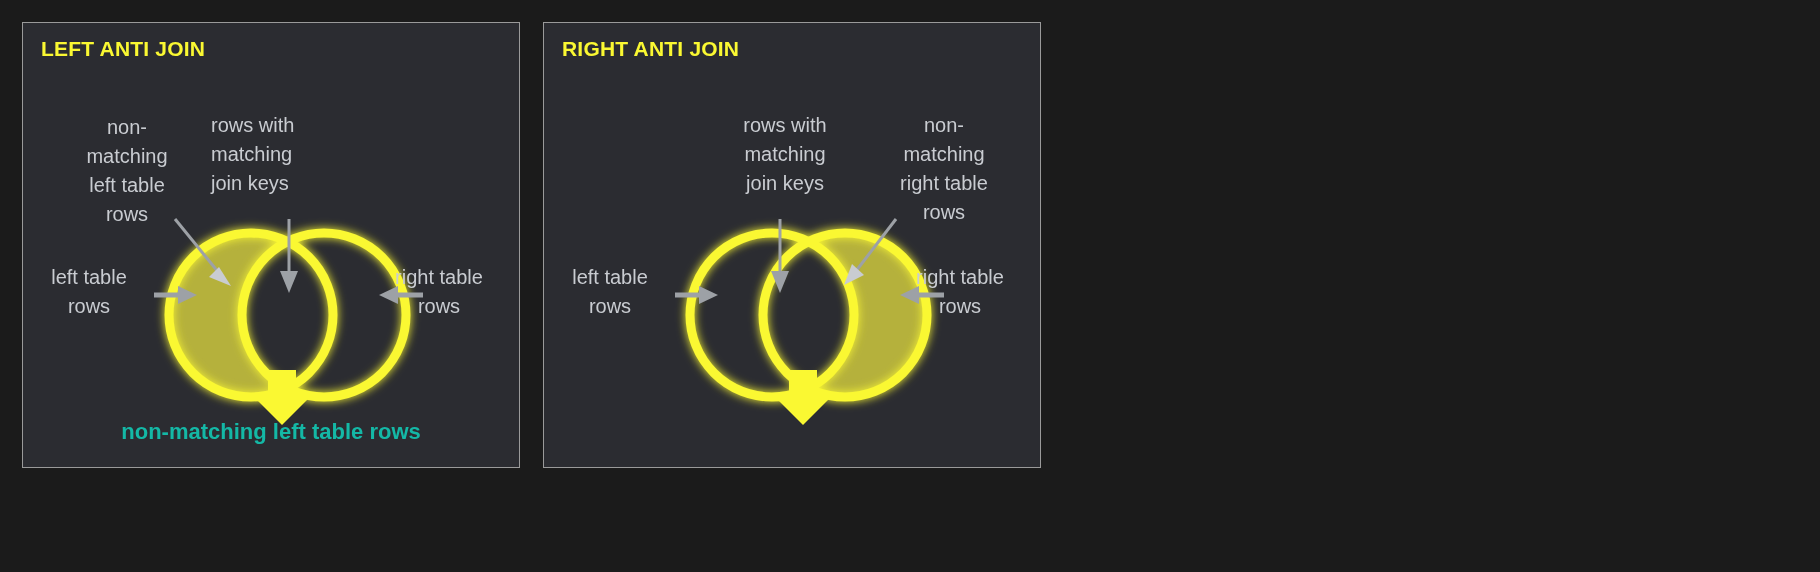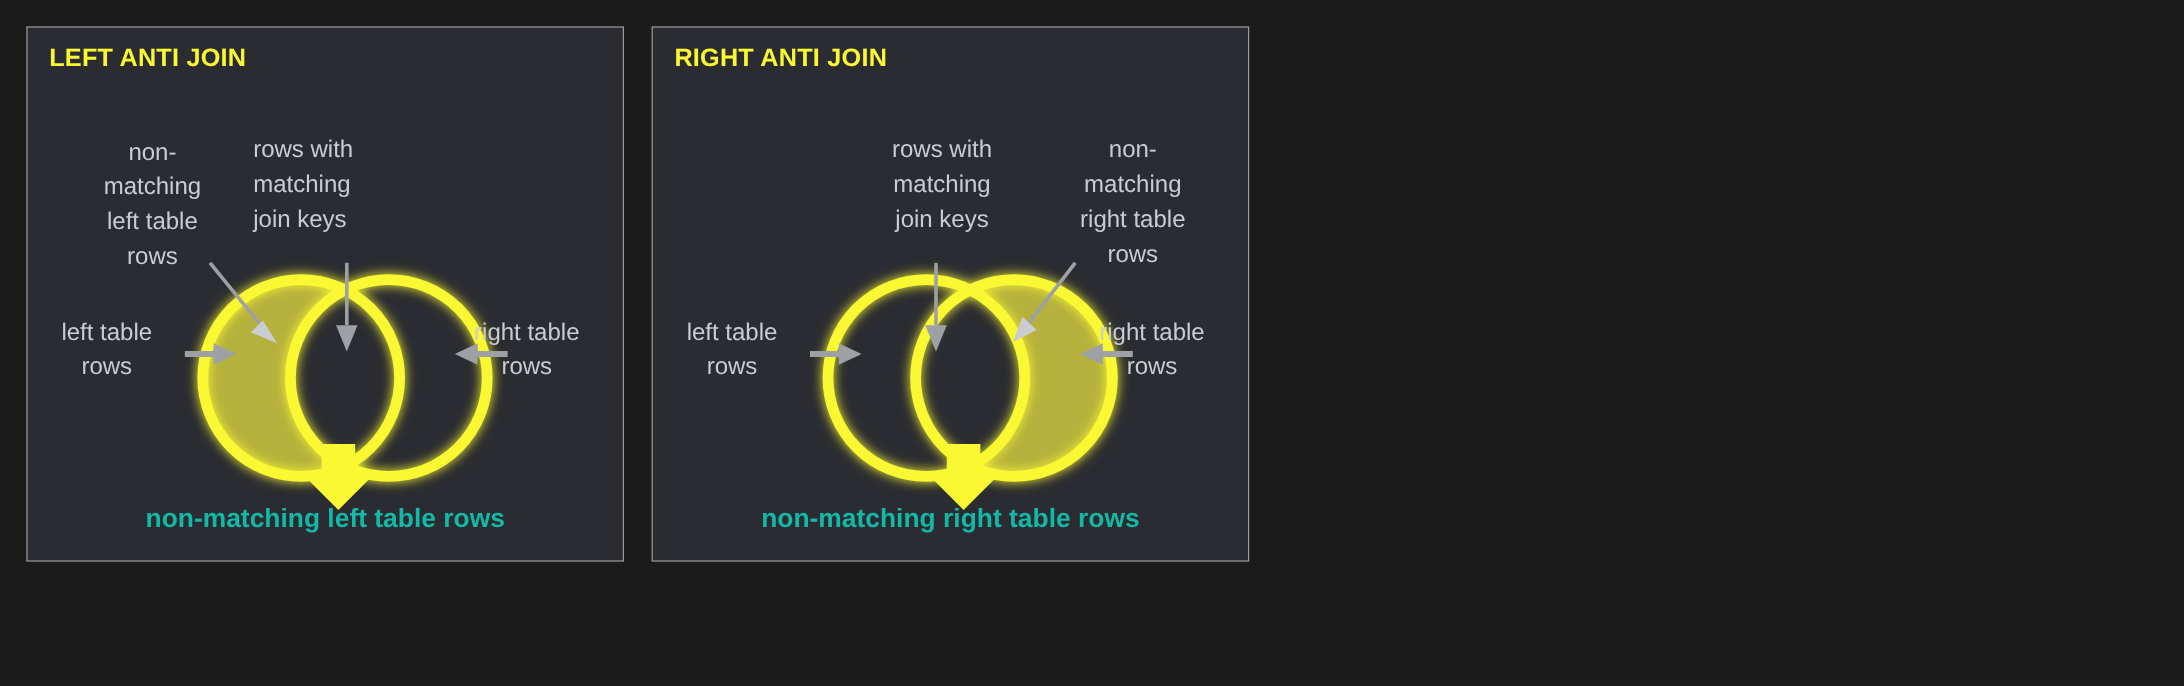--- a/index.html
+++ b/index.html
@@ -205,16 +205,15 @@
 right table
 rows</div>
 
       <div class="note center" style="left:2px;top:240px;width:128px;">left table
 rows</div>
 
       <div class="note center" style="left:346px;top:240px;width:140px;">right table
 rows</div>
     </div>
 
-    <div class="caption">non-matching right table rows</div>
   </div>
 
 </div>
 
 </body></html>

